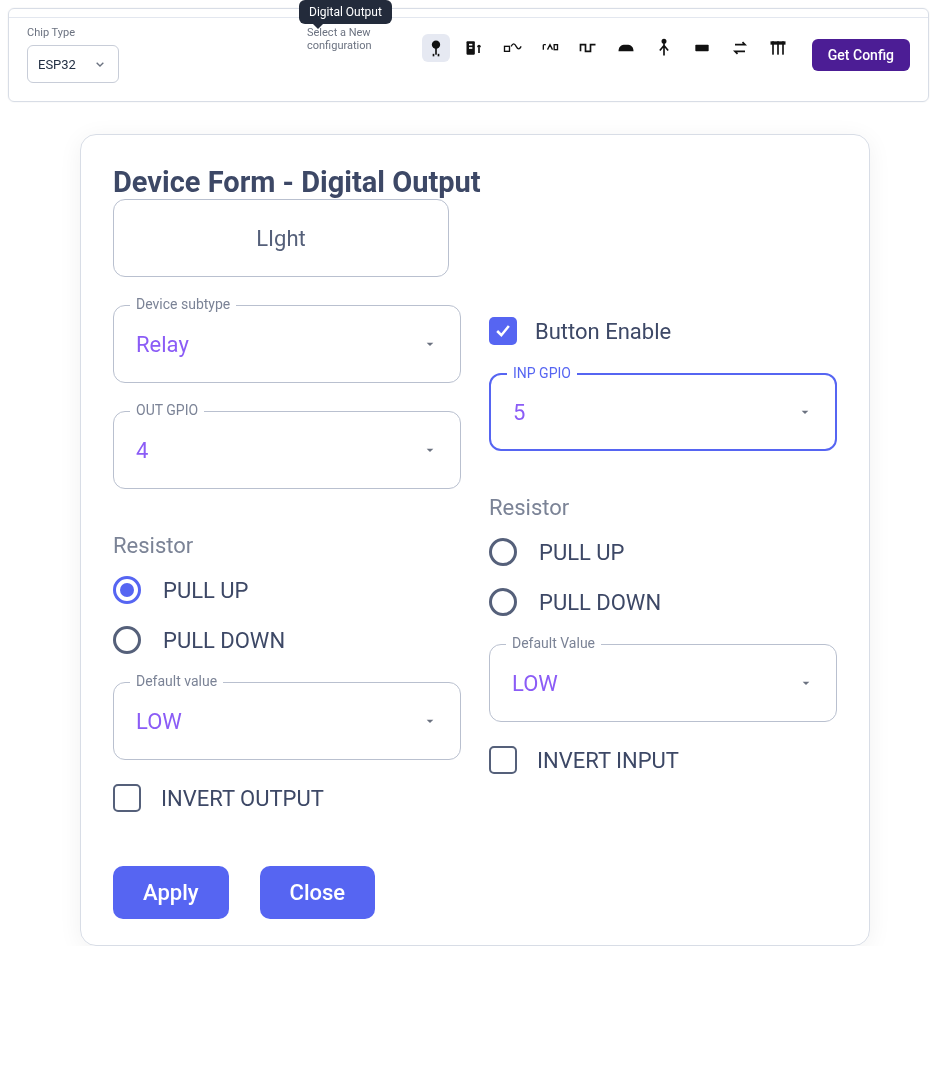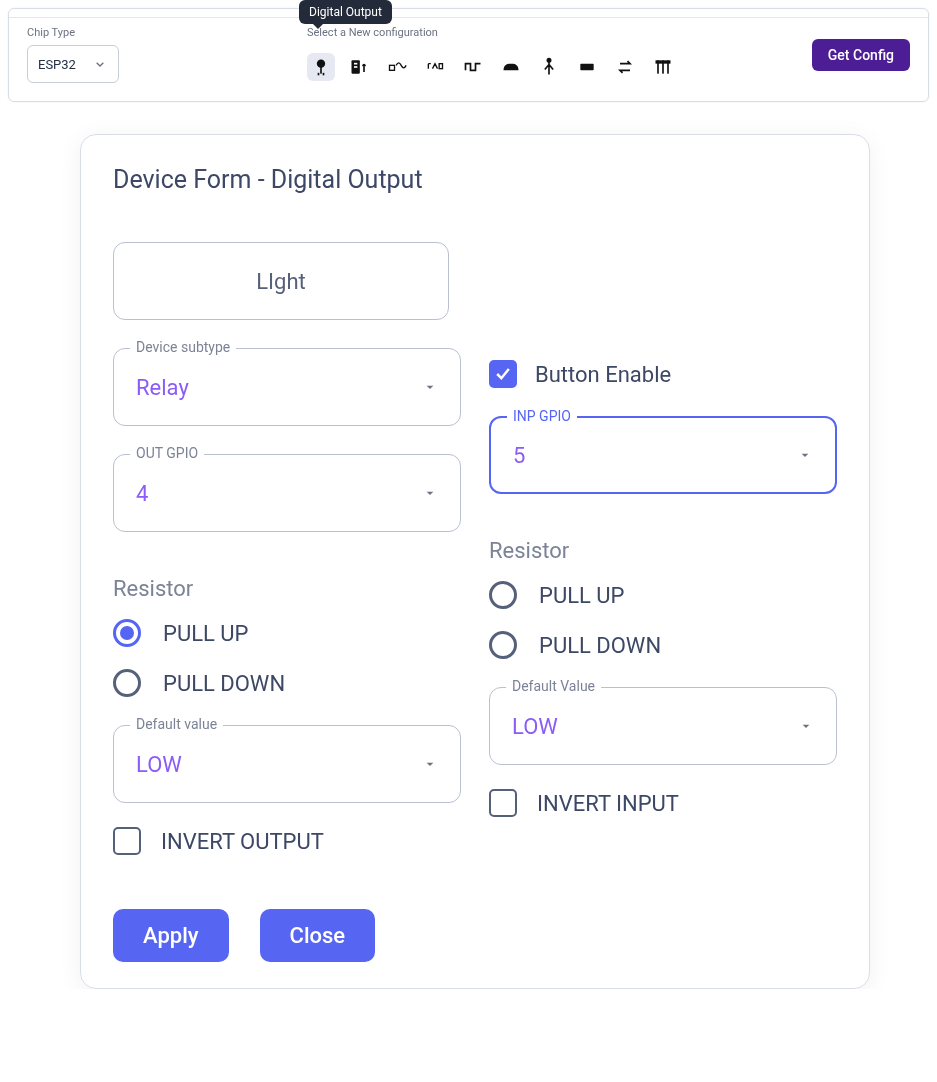--- a/index.html
+++ b/index.html
@@ -23,21 +23,21 @@
   .top-small-label { font-size: 11px; color: #6b7280; margin-bottom: 6px; }
 
   .chip-select {
     display: flex; align-items: center; justify-content: space-between;
     width: 92px; height: 38px;
     border: 1px solid #c8cdd8; border-radius: 6px;
     padding: 0 10px; font-size: 13px; color: #233044;
     cursor: pointer;
   }
 
-  .config-block { flex: 1; position: relative; display: flex; flex-direction: column; }
+  .config-block { flex: 1; position: relative; display: flex; flex-direction: row; }
   .tooltip-bubble {
     position: absolute; top: -26px; left: -8px;
     background: #232b3b; color: #ffffff; font-size: 12px;
     padding: 5px 10px; border-radius: 6px; white-space: nowrap;
   }
   .tooltip-bubble::after {
     content: ""; position: absolute; bottom: -5px; left: 14px;
     border: 5px solid transparent; border-top-color: #232b3b; border-bottom: none;
   }
   .icon-row { display: flex; align-items: center; gap: 10px; margin-top: 8px; }
@@ -55,21 +55,21 @@
   }
 
   
   .modal-card {
     width: 790px; margin: 32px 0 0 80px;
     border: 1px solid #d8dde6; border-radius: 16px;
     padding: 30px 32px 26px 32px;
     box-shadow: 0 4px 24px rgba(0,0,0,0.06);
     color: #3d4866;
   }
-  .modal-title { font-size: 25px; font-weight: 400; color: #3d4866; margin-bottom: 48px; }
+  .modal-title { font-size: 29px; font-weight: 700; color: #3d4866; }
 
   .name-input {
     width: 336px; height: 78px; border: 1px solid #b9c0cf; border-radius: 12px;
     padding: 0 24px; font-size: 22px; color: #55607a; outline: none; text-align: center;
   }
 
   .two-col { display: flex; gap: 28px; }
   .col { flex: 1; min-width: 0; }
 
   

